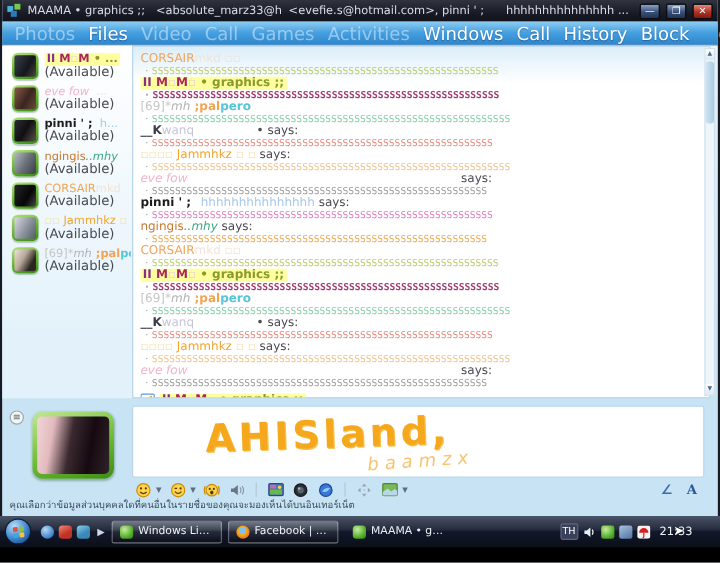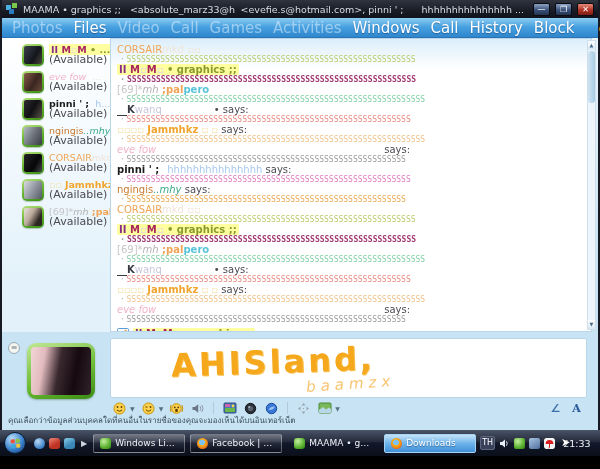--- a/index.html
+++ b/index.html
@@ -19,21 +19,21 @@
   .wb-close{background:linear-gradient(180deg,#e88a7a,#b03224 55%,#7d1c12)}
   
   .mbar{position:absolute;left:0;top:18px;right:0;height:20px;display:flex;align-items:center;gap:11px;
     padding:0 10px;background:linear-gradient(180deg,#8ecdf2,#46a0e0 48%,#2f86cc);border-bottom:1px solid #2a73b4}
   .mi{font-size:15px;color:#fff;text-shadow:0 1px 1px rgba(0,40,90,.45);cursor:default}
   .mi.dis{color:rgba(235,246,255,.5);text-shadow:none}
   .mbar-sp{flex:1}
   
   .main{position:absolute;left:0;top:38px;right:0;bottom:0;background:linear-gradient(180deg,#e9f5fc,#c8e4f4 60%)}
   
-  .contacts{position:absolute;left:0;top:0;width:108px;height:294px;padding:6px 0 0 20px;
+  .contacts{position:absolute;left:0;top:0;width:108px;height:294px;padding:6px 0 0 8px;
     background:linear-gradient(180deg,#ffffff,#e2f1fa 85%)}
   .c-row{display:flex;align-items:flex-start;height:27px;gap:5px}
   .c-av{width:22px;height:22px;border-radius:5px;flex:none;padding:2px;
     background:linear-gradient(160deg,#b5e07c,#62b22e 55%,#3c8c16);box-shadow:0 1px 1px rgba(0,60,0,.25)}
   .c-av-in{width:100%;height:100%;border-radius:2px}
   .c-txt{overflow:hidden;width:72px}
   .c-name{font-size:9.5px;line-height:11px;white-space:pre;overflow:hidden}
   .c-st{font-size:11px;line-height:10px;color:#4a4a52}
   
   .av1{background:linear-gradient(120deg,#3c414c,#14161c 60%,#4c463e)}
@@ -61,21 +61,21 @@
   .n-graphics{color:#8a9a2a;font-weight:700}
   .n-corsair{color:#f0a455}
   .n-vfaint{color:#f0e4d8}
   .n-bracket{color:#c6c6c6}
   .n-mh{color:#b2b2b2;font-style:italic}
   .n-pal{color:#f0a455;font-weight:700}
   .n-pero{color:#58c4d8;font-weight:700}
   .n-k{color:#3a3a44;font-weight:700}
   .n-wanq{color:#c6c6da}
   .n-says{color:#4a4a52}
-  .n-jam{color:#f2a52e;font-weight:700}
+  .n-jam{color:#f2a52e;font-weight:400}
   .n-jfaint{color:#f5e3ae}
   .n-eve{color:#f2b4c8;font-style:italic}
   .n-pinni{color:#1c1c1c;font-weight:700}
   .n-h{color:#a6c8ee}
   .n-ngi{color:#c87a2e}
   .n-mhy{color:#3aa888;font-style:italic}
   
   .s1{color:#b9cb6b}.s2{color:#a03a70;font-weight:700}.s3{color:#82cfa4}.s4{color:#e8897f}
   .s5{color:#eec28c}.s6{color:#9b9b9b}.s7{color:#e07cc0}.s8{color:#e9a953}
   
@@ -436,24 +436,20 @@
           <span class="t-lbl">Windows Live Messe...</span>
         </div>
         <div class="task">
           <span class="i-ff"></span>
           <span class="t-lbl">Facebook | Modzno ...</span>
         </div>
         <div class="task flat">
           <span class="i-buddy"></span>
           <span class="t-lbl">MAAMA • graphic...</span>
         </div>
-        <div class="task att">
-          <span class="i-ff"></span>
-          <span class="t-lbl">Downloads</span>
-        </div>
       </span>
     <div class="tray">
       <span class="th">TH</span>
       <svg class="tico" viewBox="0 0 11 11">
           <path d="M1 4 h2 L6 1.6 v7.8 L3 7 H1z" fill="#e8eef6"></path>
           <path d="M7.5 3.4 q1.4 2.1 0 4.2" stroke="#e8eef6" fill="none"></path>
         </svg>
       <span class="tico i-buddy"></span>
       <span class="tico" style="background:linear-gradient(150deg,#a8c4e0,#5070a0)"></span>
       <svg class="tico" viewBox="0 0 11 11">

